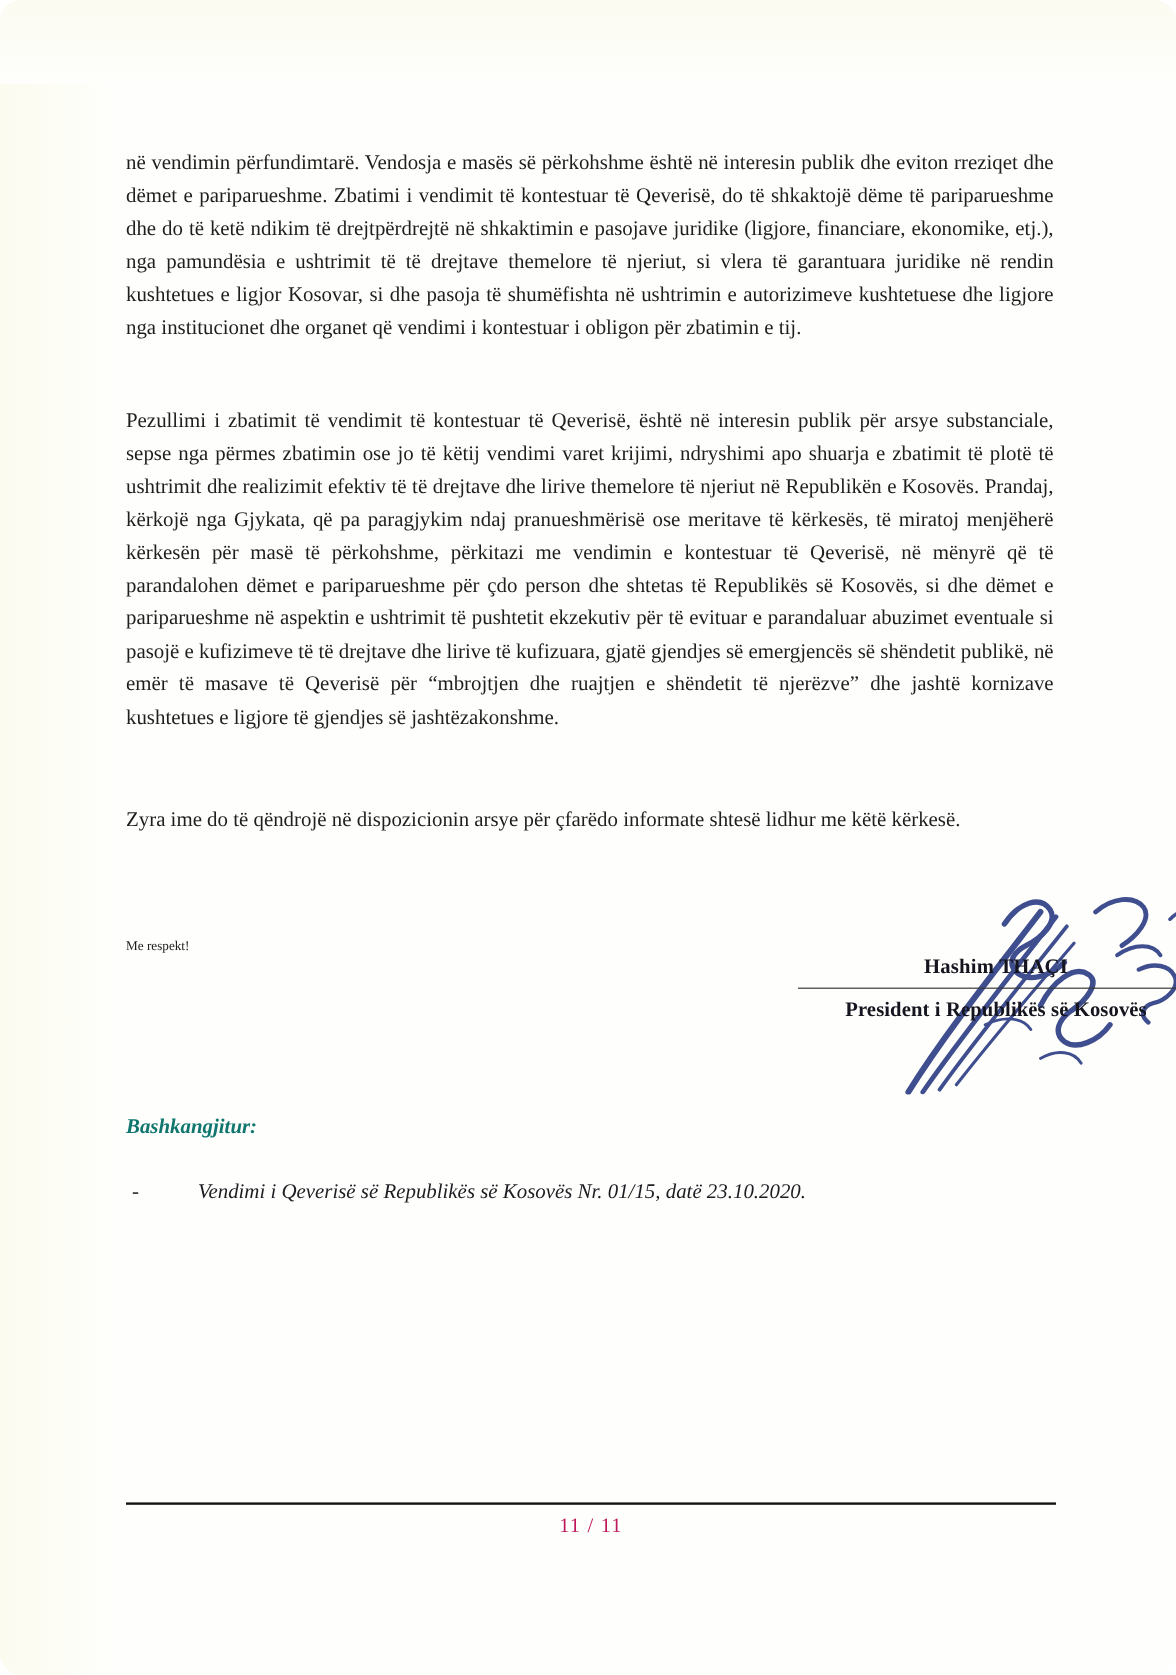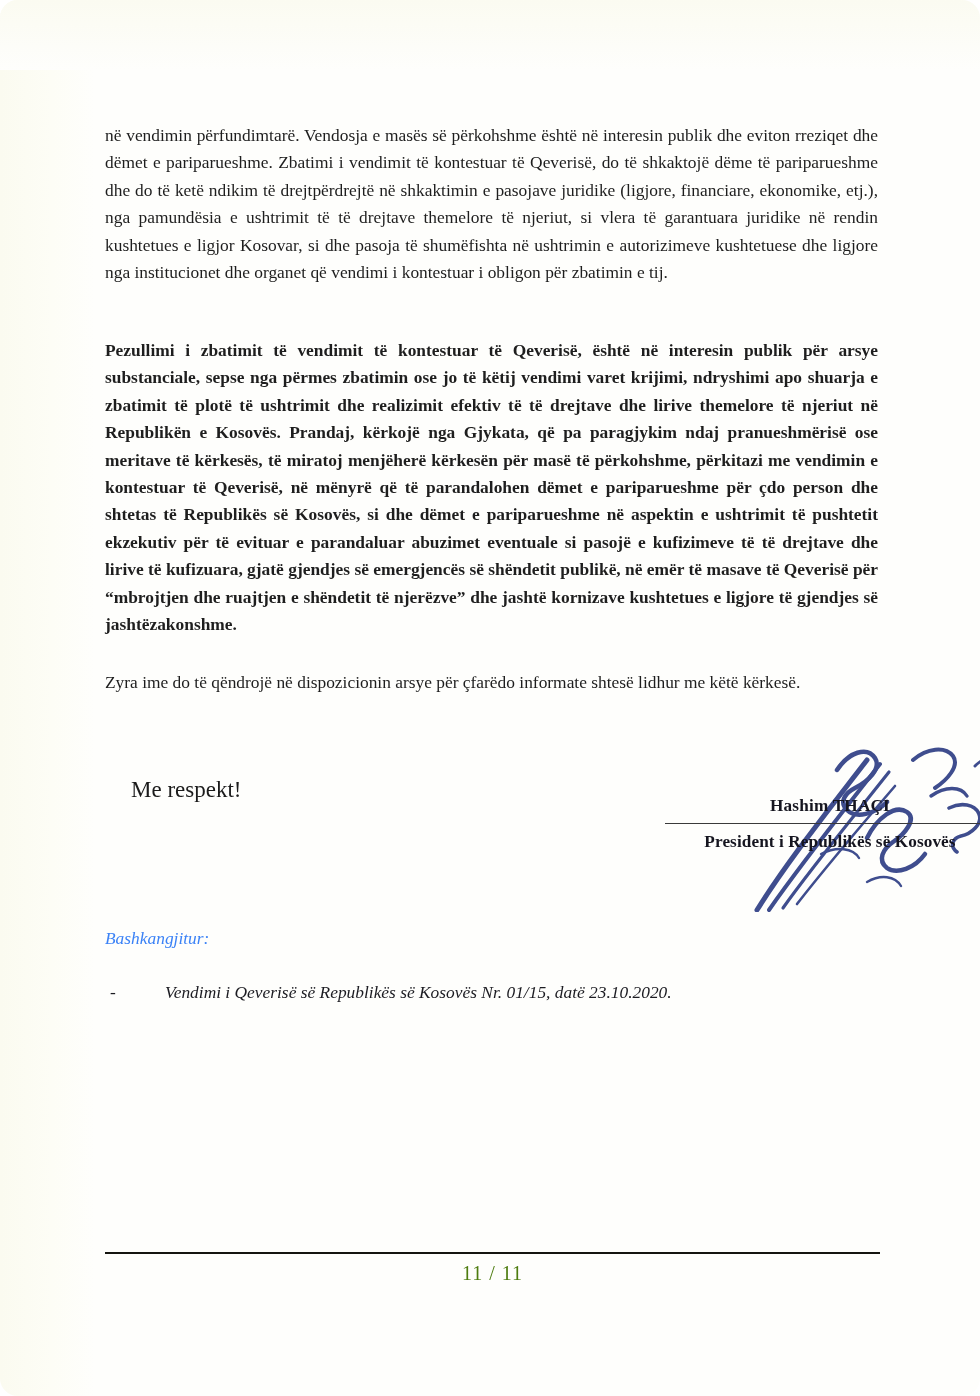--- a/index.html
+++ b/index.html
@@ -55,36 +55,34 @@
     position: absolute;
     top: 122px;
     left: 0;
     width: 773px;
   }
   .para-2 {
     position: absolute;
     top: 337px;
     left: 0;
     width: 773px;
-    font-weight: bold;
   }
   .para-3 {
     position: absolute;
     top: 669px;
     left: 0;
     width: 773px;
   }
 
   .closing {
     position: absolute;
     top: 776px;
     left: 0;
-    font-size: 23px;
+    font-size: 11px;
     line-height: 27px;
-    margin-left: 26px;
   }
 
   
   .sig-block {
     position: absolute;
     top: 795px;
     left: 560px;
     width: 330px;
     text-align: center;
   }
@@ -116,23 +114,23 @@
     height: 170px;
     pointer-events: none;
   }
 
   
   .attach-heading {
     position: absolute;
     top: 928px;
     left: 0;
     font-size: 17.4px;
-    font-weight: normal;
+    font-weight: bold;
     font-style: italic;
-    color: #3b82f6;
+    color: #0f766e;
   }
   .attach-row {
     position: absolute;
     top: 982px;
     left: 0;
     width: 773px;
     font-size: 17.4px;
     font-style: italic;
     color: #1c1c22;
   }
@@ -156,23 +154,23 @@
     width: 775px;
     height: 2px;
     background: #14140f;
   }
   .footer-page {
     position: absolute;
     left: 105px;
     top: 1262px;
     width: 775px;
     text-align: center;
-    font-size: 20px;
+    font-size: 17px;
     letter-spacing: 1px;
-    color: #4d7c0f;
+    color: #be185d;
   }
 </style>
 </head>
 <body>
 
 <div class="page">
 
   <div class="scan-tint-left"></div>
   <div class="scan-tint-top"></div>
 

